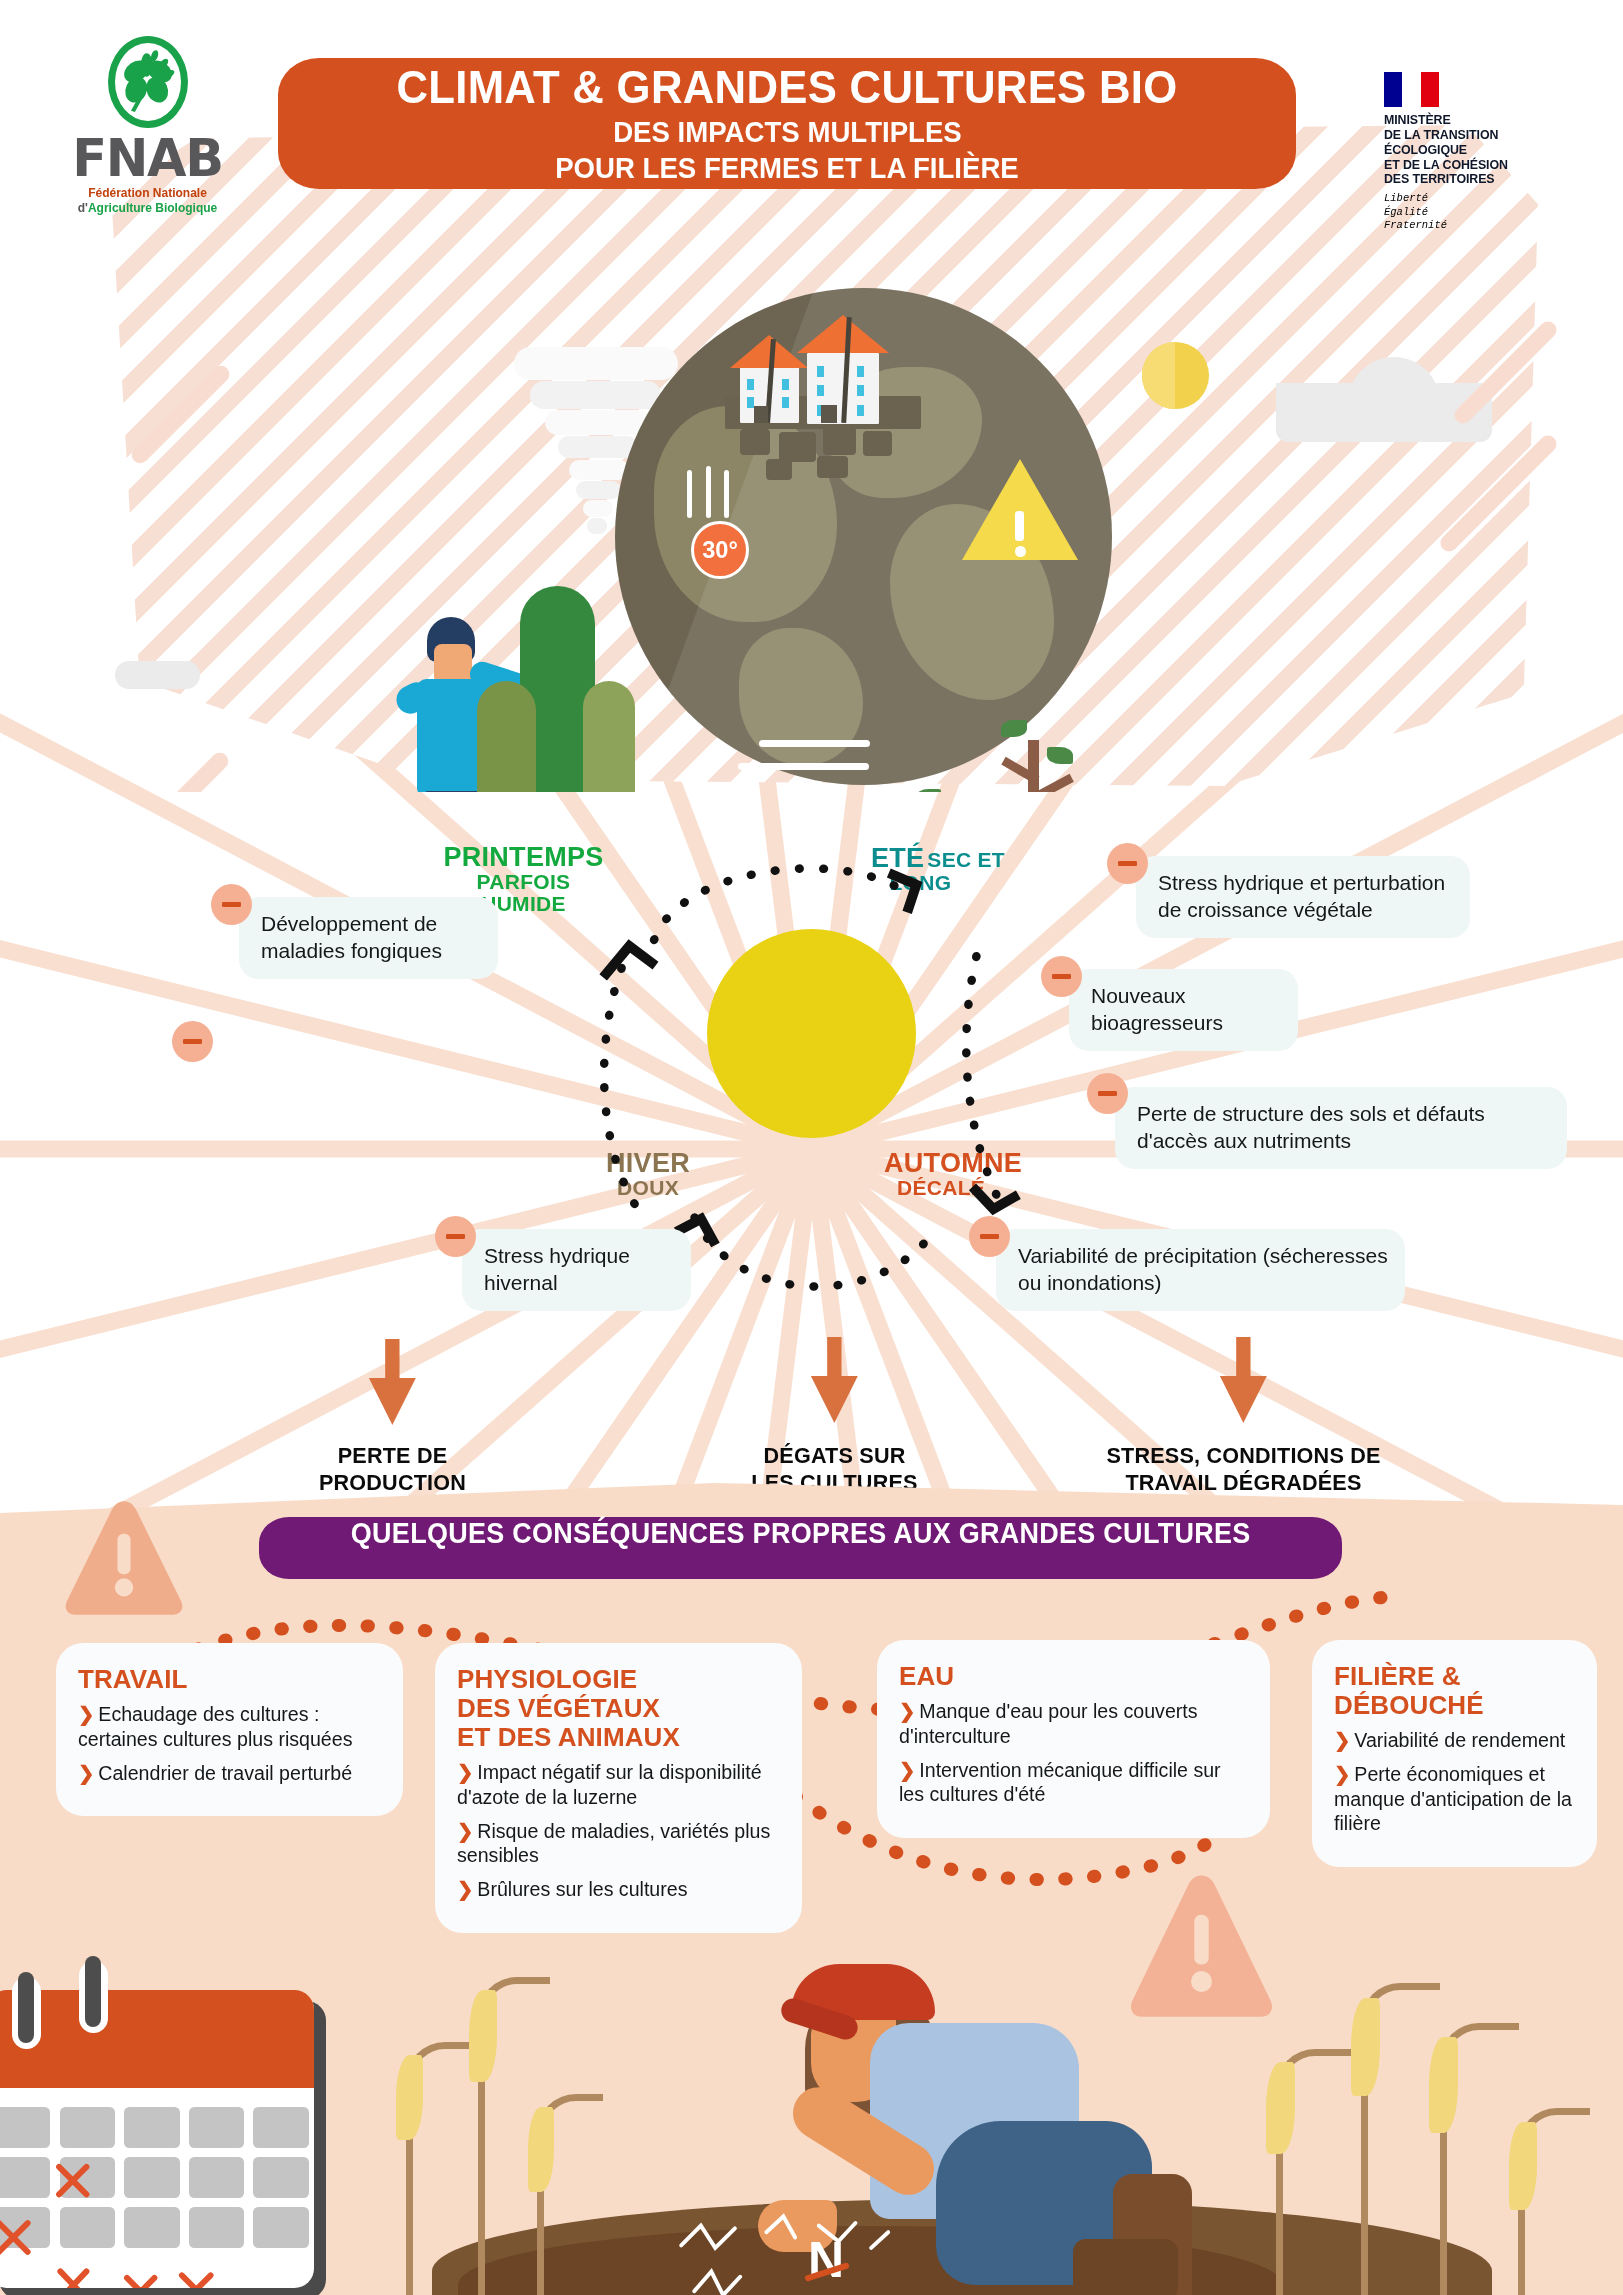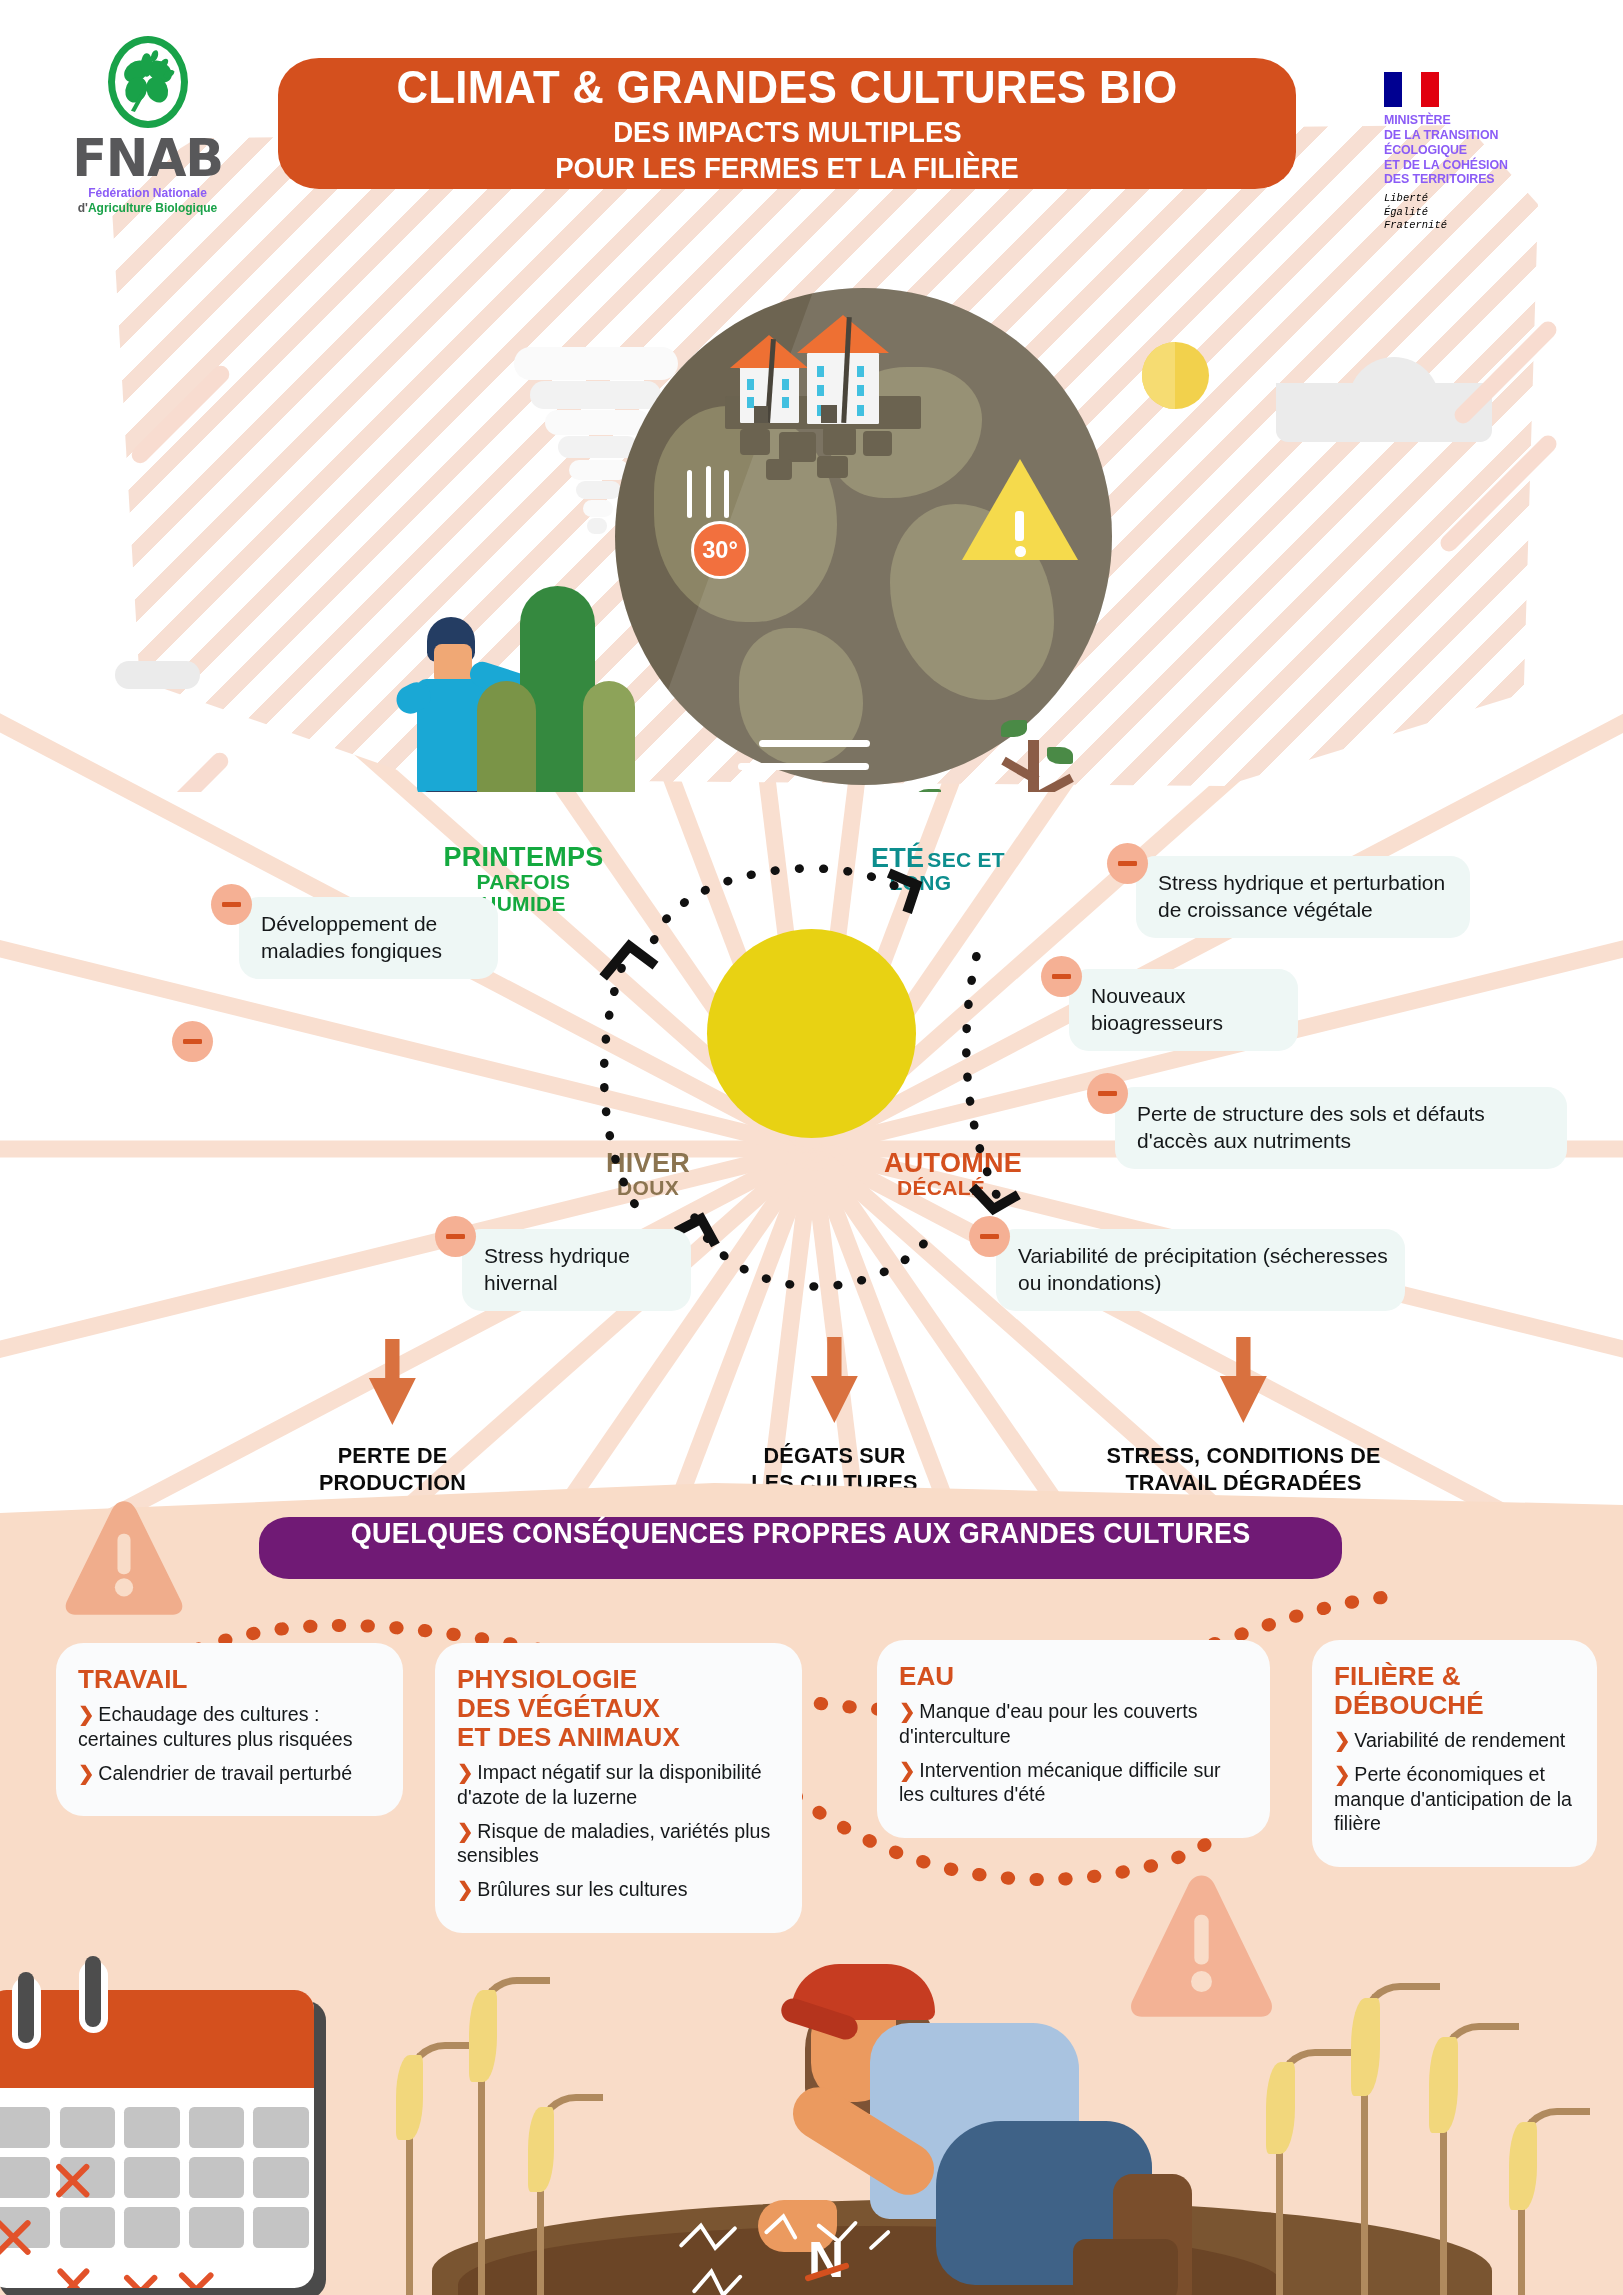--- a/index.html
+++ b/index.html
@@ -15,21 +15,21 @@
   
   #header{position:absolute;left:0;top:0;width:1623px;height:262px;z-index:40;}
   #fnab-logo{position:absolute;left:72px;top:36px;width:151px;text-align:center;}
   .fnab-circle{
     width:80px;height:92px;margin:0 auto;border:7.2px solid #19a249;border-radius:50%;
     position:relative;box-sizing:border-box;
   }
   .fnab-flower{position:absolute;left:50%;top:50%;transform:translate(-50%,-52%);}
   .fnab-word{font-size:51px;font-weight:bold;color:#58585a;letter-spacing:-1.3px;line-height:.95;margin-top:6.5px;
              font-family:"DejaVu Sans",sans-serif;}
-  .fnab-sub1{font-size:12px;font-weight:bold;color:#8b5cf6;line-height:1.25;margin-top:2.6px;}
+  .fnab-sub1{font-size:12px;font-weight:bold;color:#c2410c;line-height:1.25;margin-top:2.6px;}
   .fnab-sub2{font-size:12px;font-weight:bold;line-height:1.25;color:#58585a;}
   .fnab-sub2 .grn{color:#19a249;}
 
   #title-banner{
     position:absolute;left:278px;top:58px;width:1018px;height:131px;
     background:#d4501e;border-radius:41px/37px;
     display:flex;flex-direction:column;align-items:center;justify-content:center;
     z-index:45;
   }
   .t-line1{
@@ -39,21 +39,21 @@
   }
   .t-line2{color:#fff;font-weight:bold;font-size:30px;transform:scaleX(.92);line-height:1.12;}
   .t-line3{color:#fff;font-weight:bold;font-size:30px;transform:scaleX(.92);line-height:1.12;margin-top:2.6px;}
 
   #ministry{position:absolute;left:1384px;top:72px;width:196px;}
   .min-flag{width:55px;height:35px;display:flex;margin-bottom:5.9px;}
   .min-flag i{display:block;height:100%;}
   .min-flag .b{width:18.3px;background:#000091;}
   .min-flag .w{width:18.3px;background:#fff;position:relative;}
   .min-flag .r{width:18.3px;background:#e1000f;}
-  .min-txt{font-size:12.4px;font-weight:bold;line-height:1.2;color:#8b5cf6;letter-spacing:-0.1px;}
+  .min-txt{font-size:12.4px;font-weight:bold;line-height:1.2;color:#0f172a;letter-spacing:-0.1px;}
   .min-dev{font-family:Liberation Mono, monospace;font-style:italic;font-size:10.5px;line-height:1.28;color:#000;margin-top:5.2px;}
 
   
   #hero{position:absolute;left:0;top:92px;width:1623px;height:700px;overflow:hidden;z-index:10;}
   #hero-bg{
     position:absolute;left:111px;top:33px;width:1427px;height:661px;
     background:repeating-linear-gradient(-45deg,#f7dfd3 0 17px,#ffffff 17px 41px);
     clip-path:polygon(0% 10%, 6% 2%, 95% 0%, 100% 12%, 99% 86%, 78% 100%, 22% 99%, 2% 84%);
   }
   .cloud{position:absolute;background:#ebebeb;border-radius:26px;}

